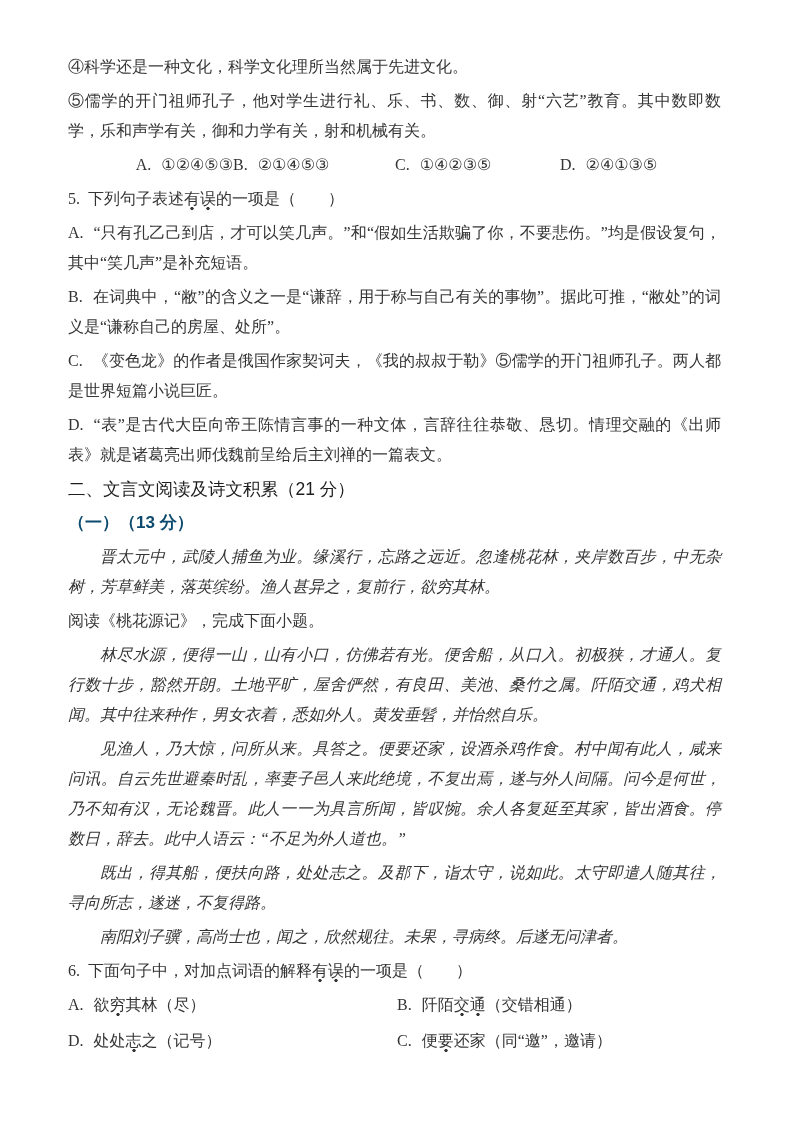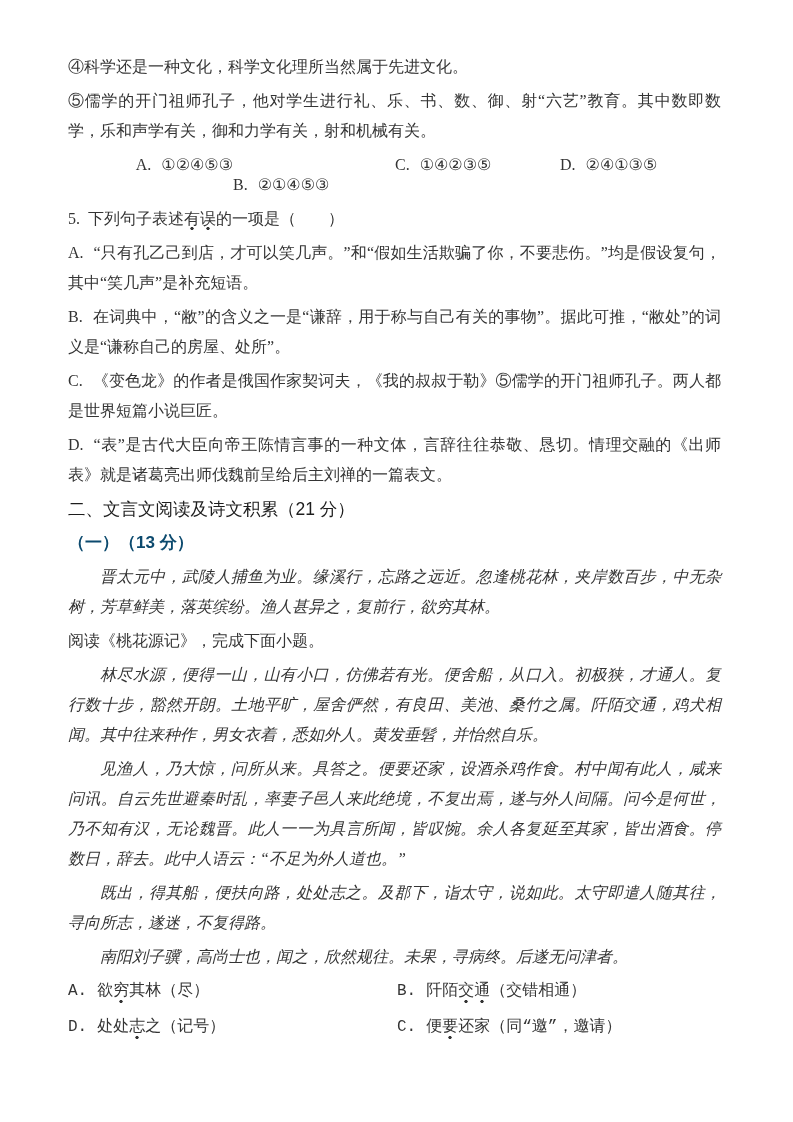--- a/index.html
+++ b/index.html
@@ -31,29 +31,28 @@
   .qnum {
     display: inline-block;
     margin-right: 8px;
   }
   
   .opt-row4 {
     display: flex;
     margin: 0 0 4px 0;
   }
   .opt-row4 .cell1 { width: 165px; text-align: right; }
-  .opt-row4 .cell2 { width: 162px; margin-top: 20px; }
+  .opt-row4 .cell2 { width: 162px; }
   .opt-row4 .cell3 { width: 165px; }
   .opt-row4 .cell4 { flex: 1; }
   
   .opt-grid2 {
     display: grid;
     grid-template-columns: 329px 1fr;
     margin: 0 0 4px 0;
-    font-family: Liberation Mono, monospace;
   }
   .opt-grid2 .cell { margin: 0 0 6px 0; }
   
   .sec-title {
     margin: 2px 0 4px 0;
     font-family: "Liberation Sans", "DejaVu Sans", sans-serif;
     font-weight: normal;
     font-size: 17.5px;
     color: #1d1d1d;
   }
@@ -105,20 +104,21 @@
   <h2 class="sec-title">二、文言文阅读及诗文积累（21 分）</h2>
   <h3 class="sec-sub">（一）（13 分）</h3>
   <p class="para kai indent2">晋太元中，武陵人捕鱼为业。缘溪行，忘路之远近。忽逢桃花林，夹岸数百步，中无杂树，芳草鲜美，落英缤纷。渔人甚异之，复前行，欲穷其林。</p>
 
   <p class="para">阅读《桃花源记》，完成下面小题。</p>
   <p class="para kai indent2">林尽水源，便得一山，山有小口，仿佛若有光。便舍船，从口入。初极狭，才通人。复行数十步，豁然开朗。土地平旷，屋舍俨然，有良田、美池、桑竹之属。阡陌交通，鸡犬相闻。其中往来种作，男女衣着，悉如外人。黄发垂髫，并怡然自乐。</p>
   <p class="para kai indent2">见渔人，乃大惊，问所从来。具答之。便要还家，设酒杀鸡作食。村中闻有此人，咸来问讯。自云先世避秦时乱，率妻子邑人来此绝境，不复出焉，遂与外人间隔。问今是何世，乃不知有汉，无论魏晋。此人一一为具言所闻，皆叹惋。余人各复延至其家，皆出酒食。停数日，辞去。此中人语云：“不足为外人道也。”</p>
   <p class="para kai indent2">既出，得其船，便扶向路，处处志之。及郡下，诣太守，说如此。太守即遣人随其往，寻向所志，遂迷，不复得路。</p>
   <p class="para kai indent2">南阳刘子骥，高尚士也，闻之，欣然规往。未果，寻病终。后遂无问津者。</p>
 
+  <p class="para"><span class="qnum">6.</span><span>下面句子中，对加点词语的解释</span><span class="emdot">有误</span><span>的一项是（　　）</span></p>
 
   <div class="opt-grid2">
     <div class="cell"><span class="label">A.</span><span>欲</span><span class="emdot">穷</span><span>其林（尽）</span></div>
     <div class="cell"><span class="label">B.</span><span>阡陌</span><span class="emdot">交通</span><span>（交错相通）</span></div>
     <div class="cell"><span class="label">D.</span><span>处处</span><span class="emdot">志</span><span>之（记号）</span></div>
     <div class="cell"><span class="label">C.</span><span>便</span><span class="emdot">要</span><span>还家（同“邀”，邀请）</span></div>
   </div>
 
 </div>
 

